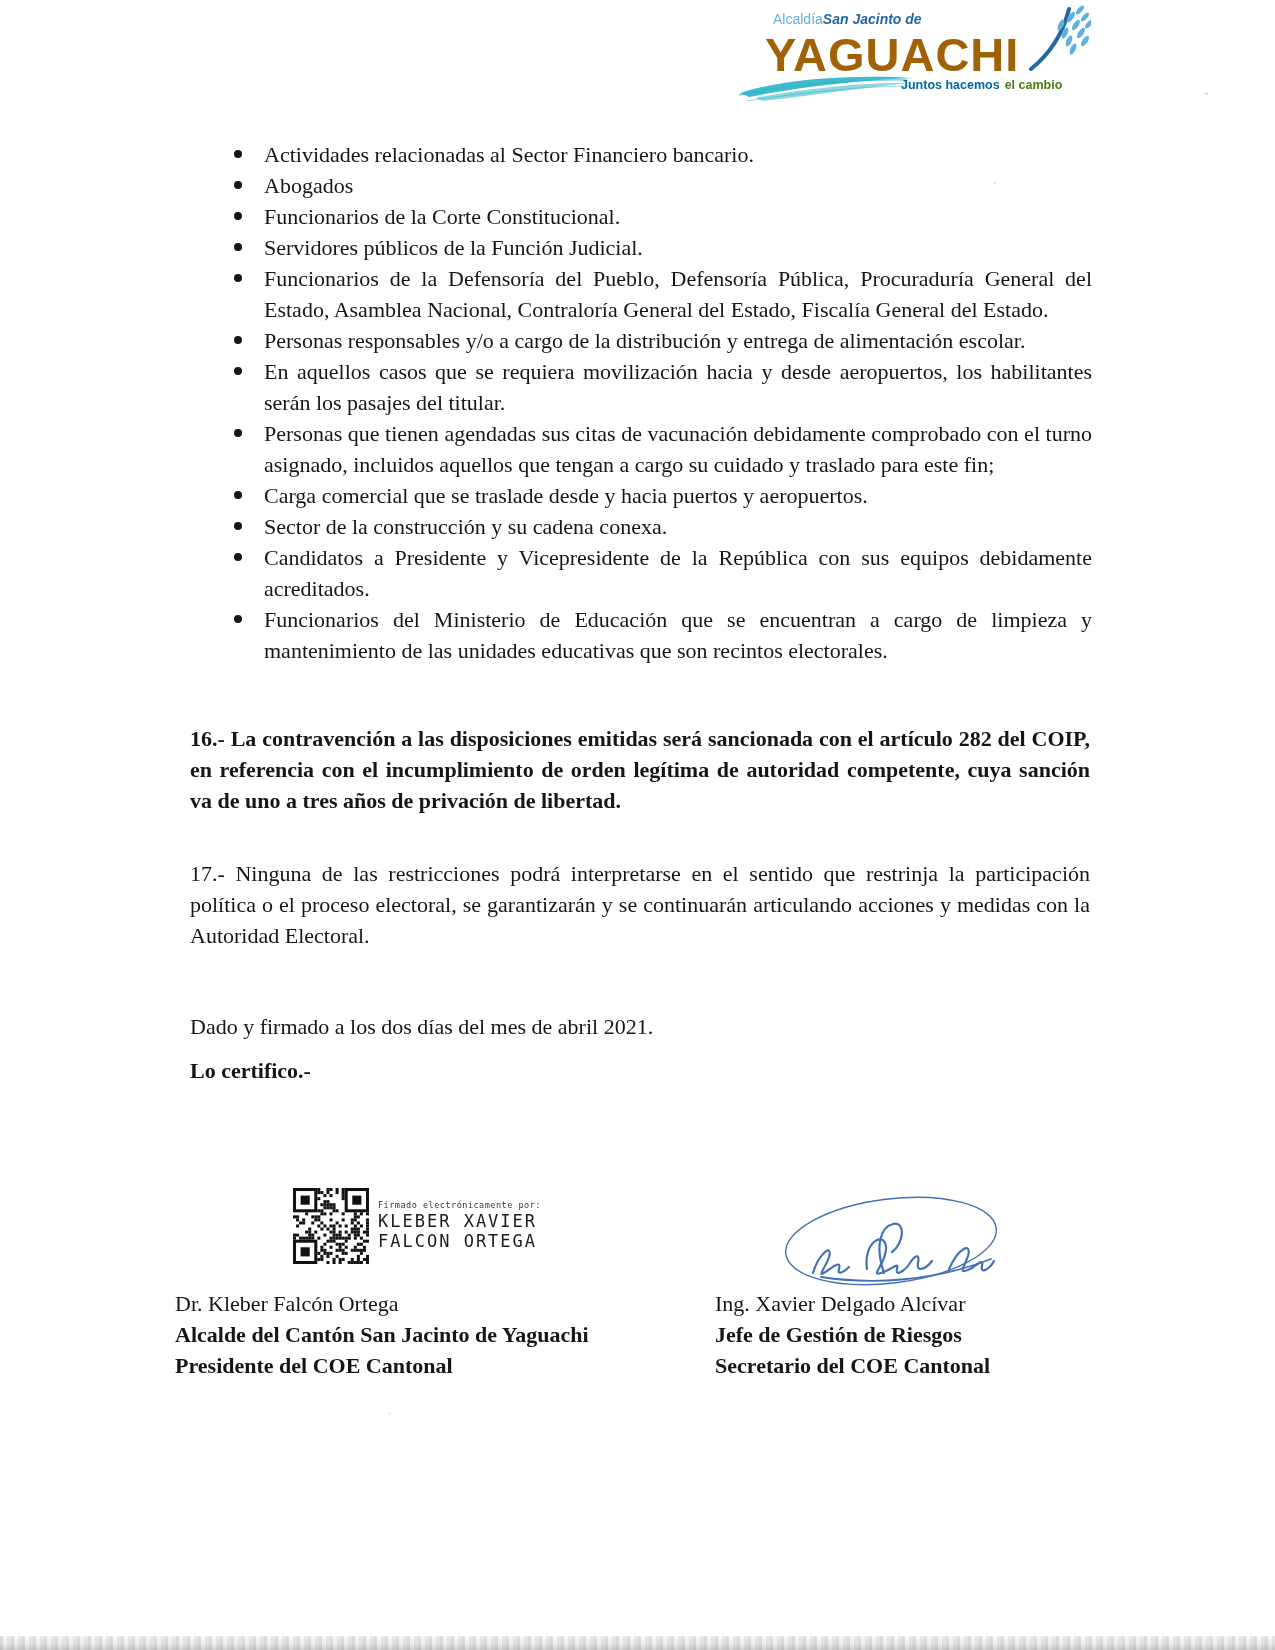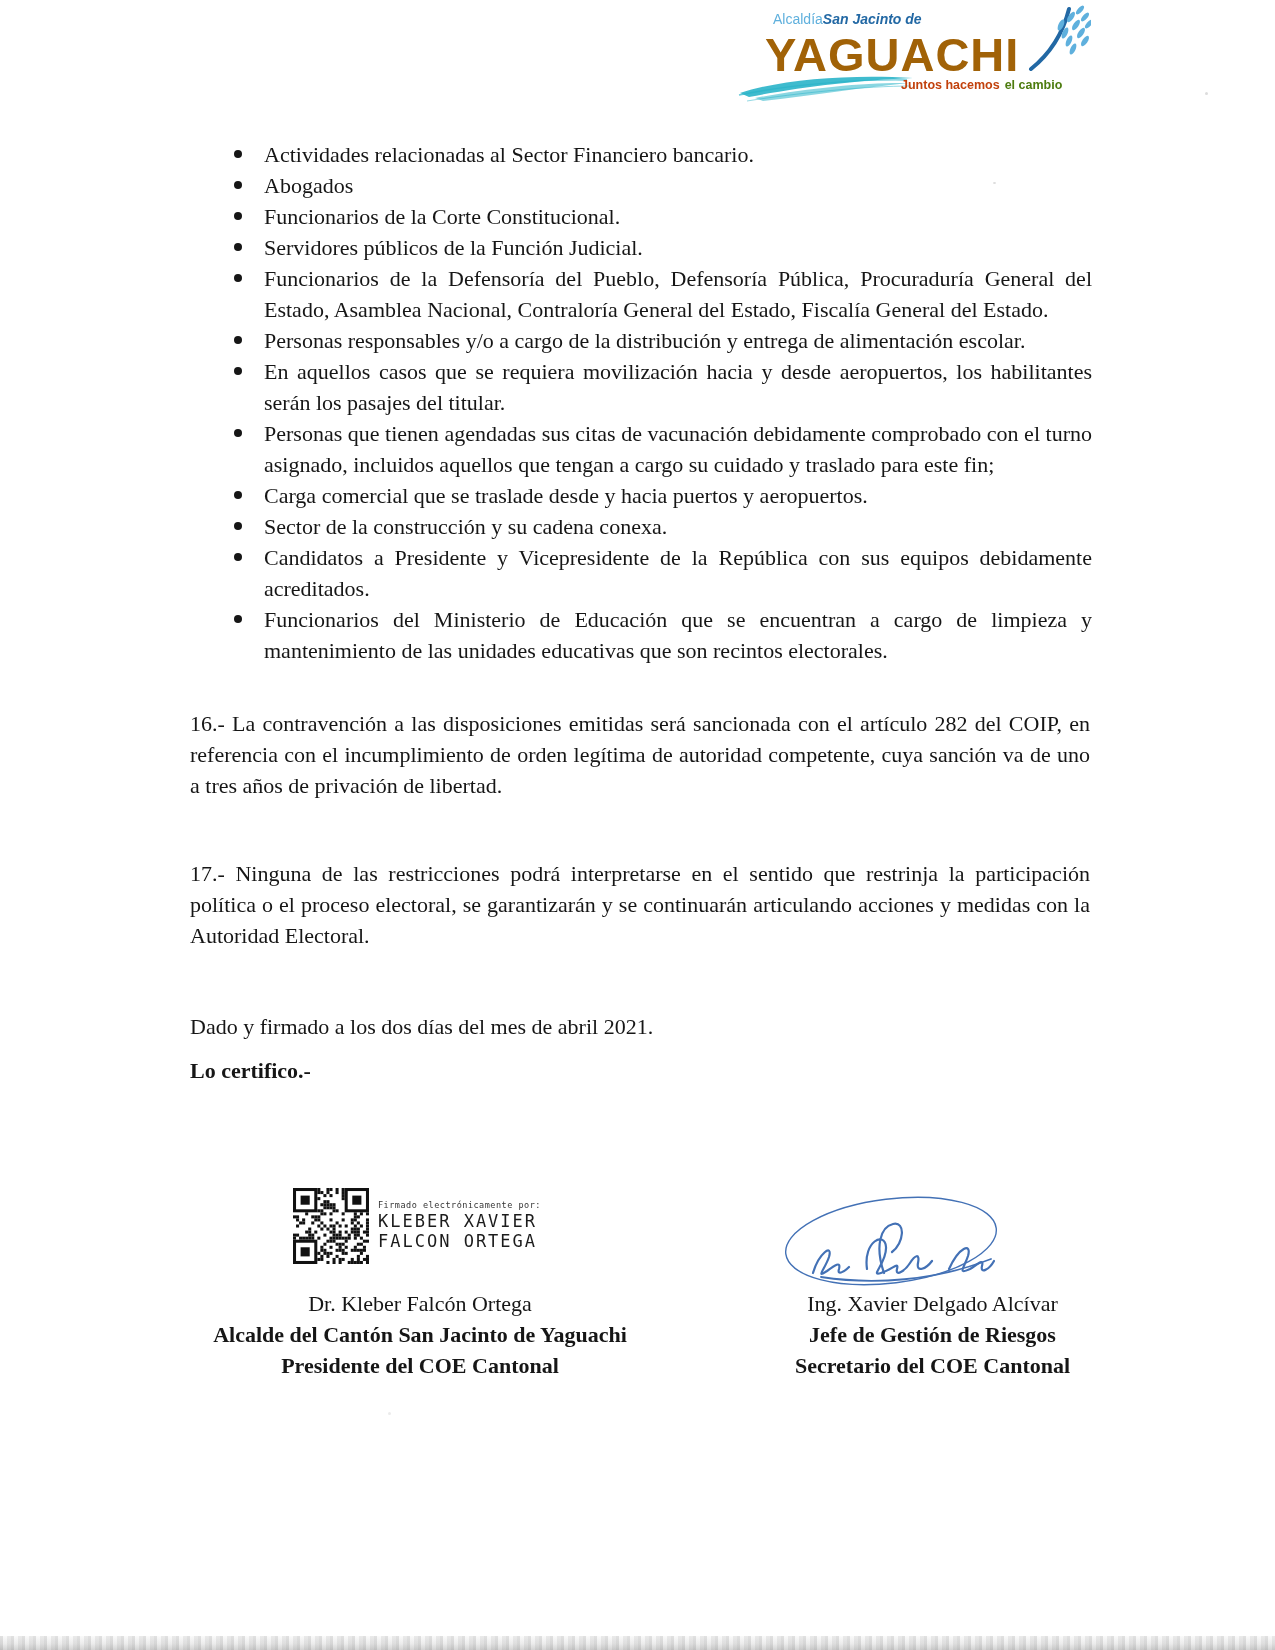--- a/index.html
+++ b/index.html
@@ -10,44 +10,44 @@
   
   .logo{position:absolute; left:715px; top:5px; width:380px; height:105px;
         font-family:"Liberation Sans", sans-serif;}
   .logo-line1{position:absolute; left:58px; top:6px; font-size:14px; white-space:nowrap;}
   .logo-alcaldia{color:#5fb0dd; font-weight:400;}
   .logo-sanjacinto{color:#2268a4; font-weight:700; font-style:italic;}
   .logo-yaguachi{position:absolute; left:50px; top:22px; font-size:47px; font-weight:800;
                  letter-spacing:1px; color:#a16207; white-space:nowrap;}
   .logo-swoosh{position:absolute; left:22px; top:66px; width:180px; height:34px;}
   .logo-tagline{position:absolute; left:186px; top:73px; font-size:12.5px; font-weight:700; white-space:nowrap;}
-  .tag-dark{color:#c2410c;text-align:center;}
+  .tag-dark{color:#0369a1;text-align:center;}
   .tag-light{color:#4d7c0f; margin-left:5px;}
   .logo-rice{position:absolute; left:310px; top:0px; width:66px; height:66px;}
   
   .bullet-list{position:absolute; left:234px; top:139px; width:858px; margin:0; padding:0; list-style:none;}
   .bullet-item{display:flex; font-size:22px; line-height:31px; text-align:justify;}
   .bullet-dot{flex:0 0 30px; padding-top:0px;}
   .bullet-dot i{display:block; width:8px; height:8px; margin-top:11px; border-radius:50%; background:#161616;}
   .bullet-text{flex:1 1 auto;}
   .para{position:absolute; left:190px; width:900px; margin:0; font-size:22px; line-height:31px; text-align:justify;}
-  .para-16{top:708px;}
+  .para-16{top:723px;font-weight:bold;}
   .para-17{top:858px;}
   .dated-line{position:absolute; left:190px; top:1014px; font-size:22px;}
   .certify-line{position:absolute; left:190px; top:1058px; font-size:22px; font-weight:700;}
   
   .esig{position:absolute; left:293px; top:1188px; display:flex;}
   .esig-qr{width:76px; height:76px;}
   .esig-text{margin-left:9px; padding-top:12px; font-family:"DejaVu Sans Mono", monospace; color:#1c1c1c;}
   .esig-small{font-size:8.5px; letter-spacing:.5px; color:#333;}
   .esig-name{font-size:17px; font-weight:400; letter-spacing:2px; line-height:17px; margin-top:3px;}
   
   .handsig{position:absolute; left:763px; top:1185px; width:255px; height:118px;}
   
-  .signatory{position:absolute; top:1288px; text-align:center; font-size:22px; line-height:31px;}
+  .signatory{position:absolute; top:1288px; text-align:left; font-size:22px; line-height:31px;}
   .signatory-left{left:175px; width:490px;}
   .signatory-right{left:715px; width:435px;}
   .signatory .title{font-weight:700;}
   
   .scan-strip{position:absolute; left:0; bottom:0; width:1275px; height:14px;
     background:
       repeating-linear-gradient(90deg, rgba(90,90,90,.18) 0 3px, rgba(160,160,160,.05) 3px 7px, rgba(110,110,110,.14) 7px 11px),
       linear-gradient(to bottom, rgba(0,0,0,0) 0%, rgba(130,130,130,.12) 55%, rgba(105,105,105,.28) 100%);}
   .speck{position:absolute; border-radius:50%; background:#9a9a9a; opacity:.35;}
 </style>

